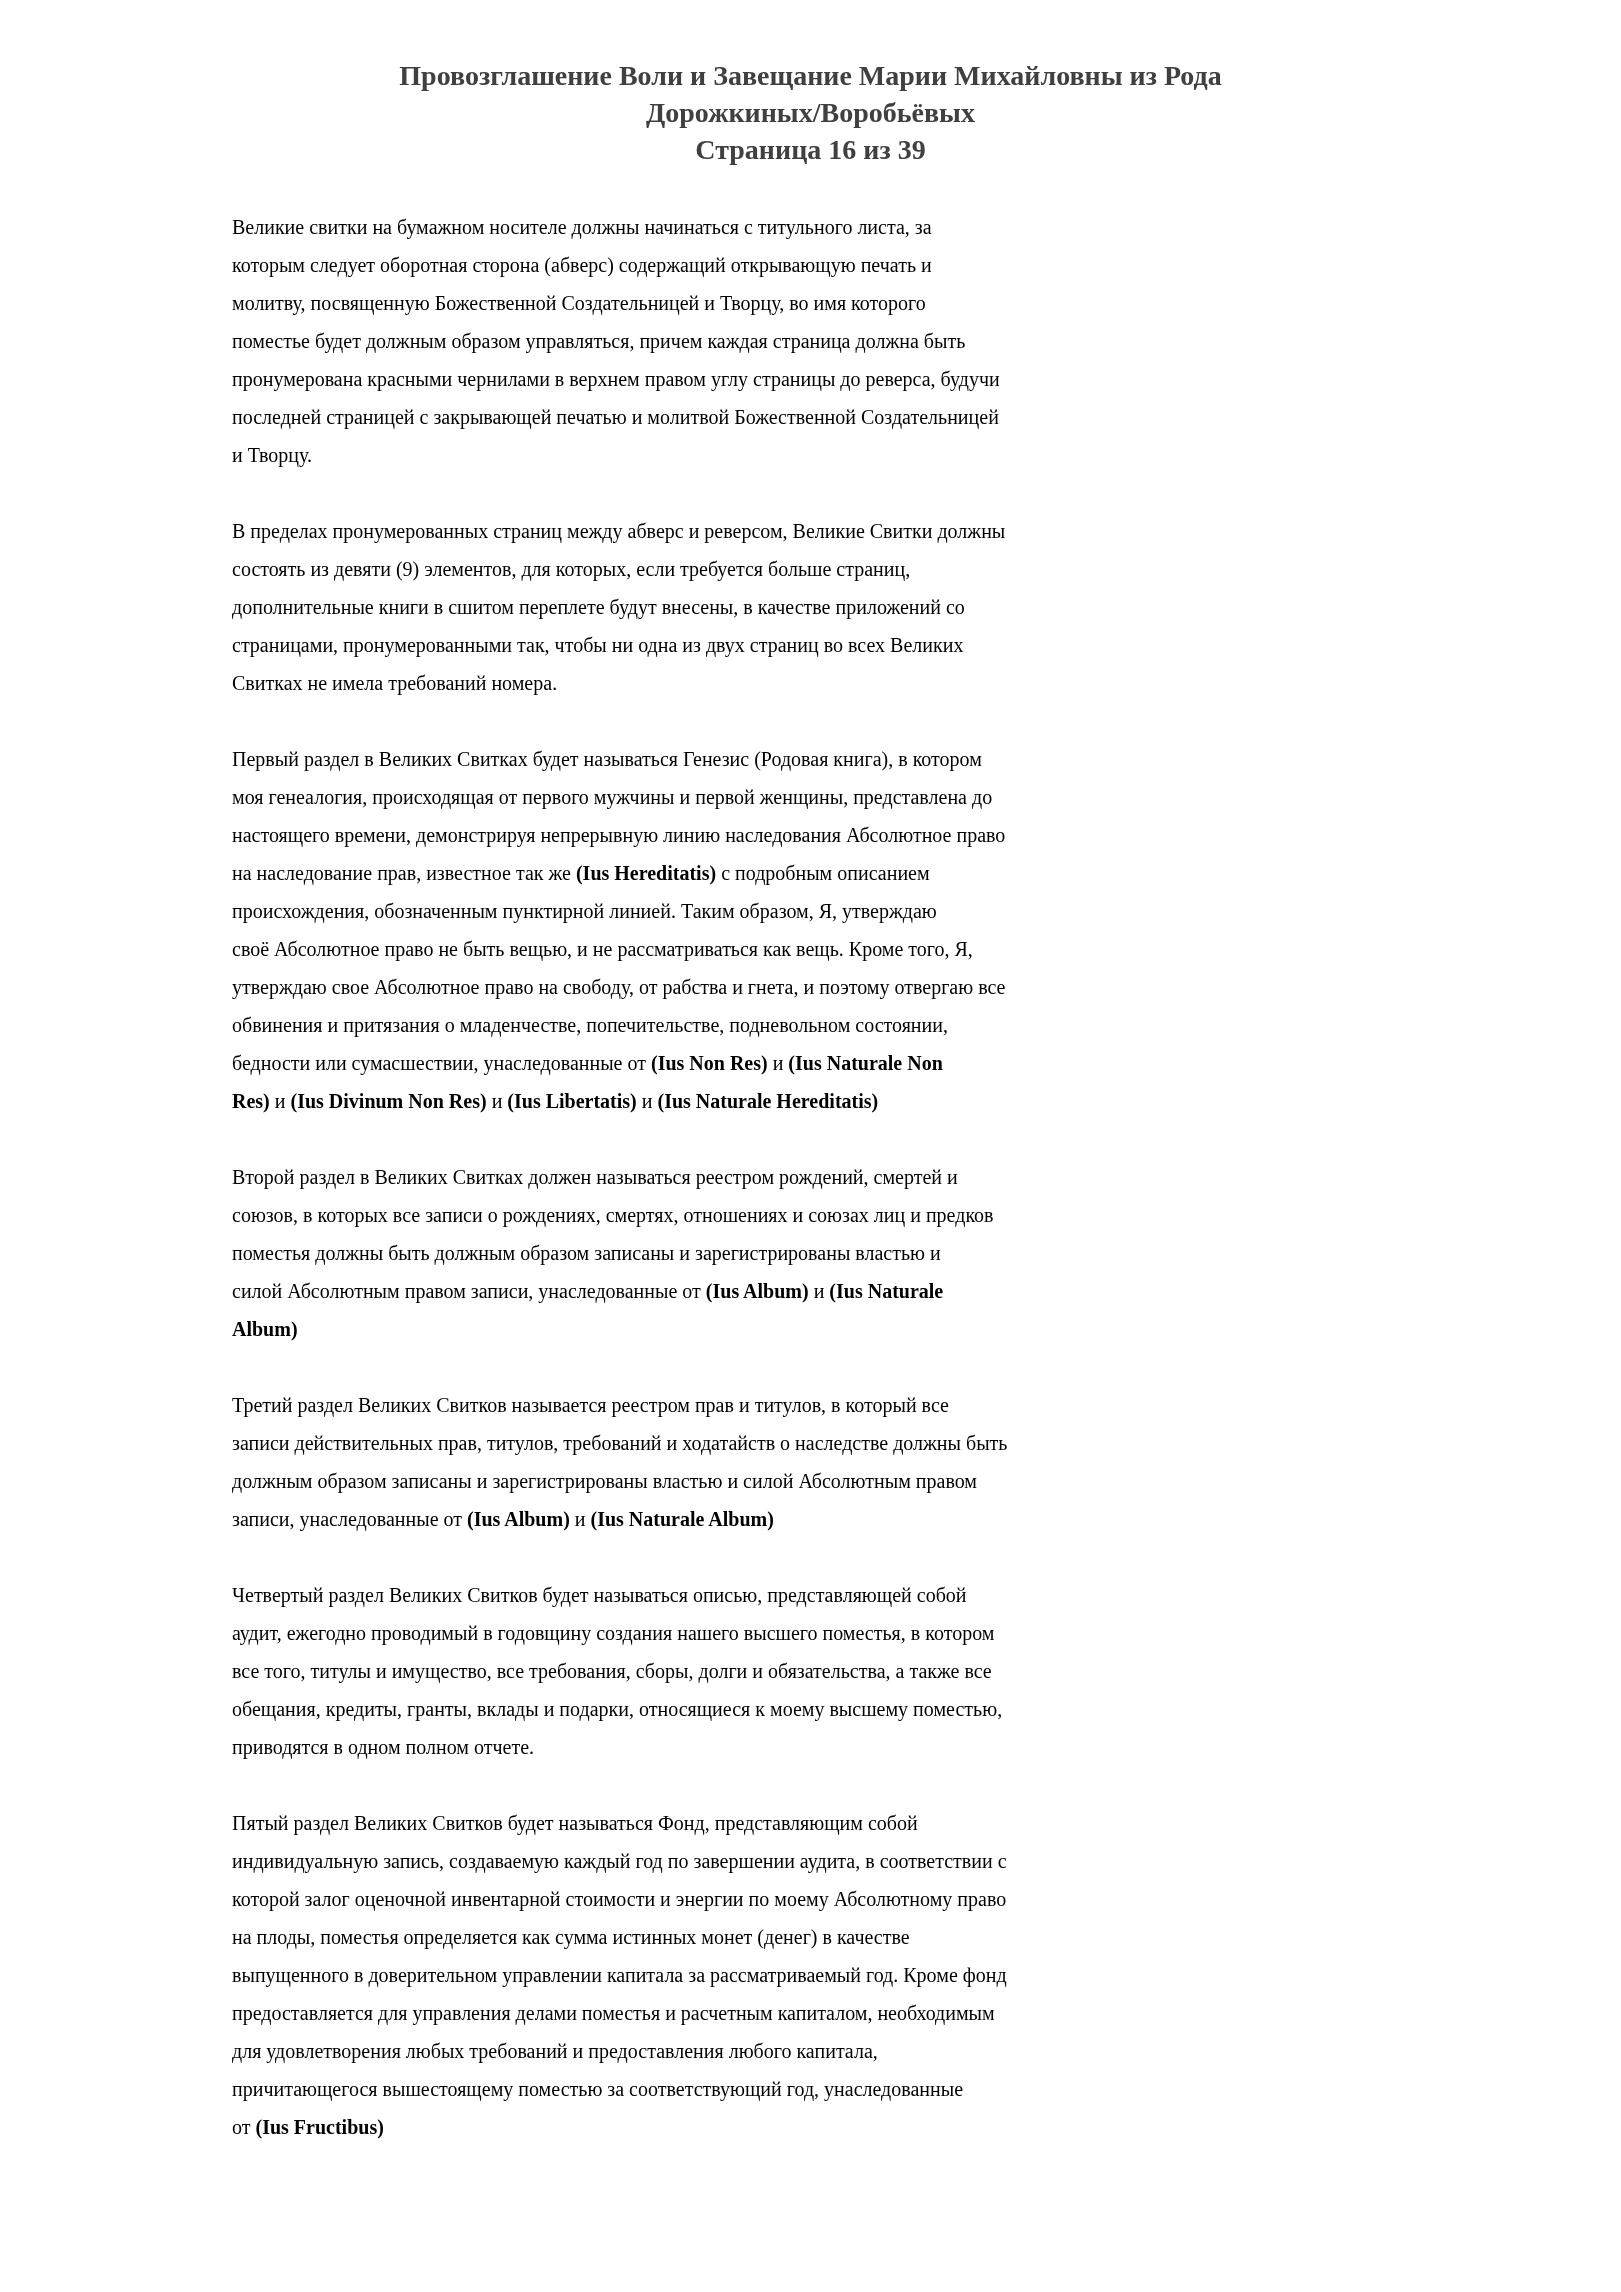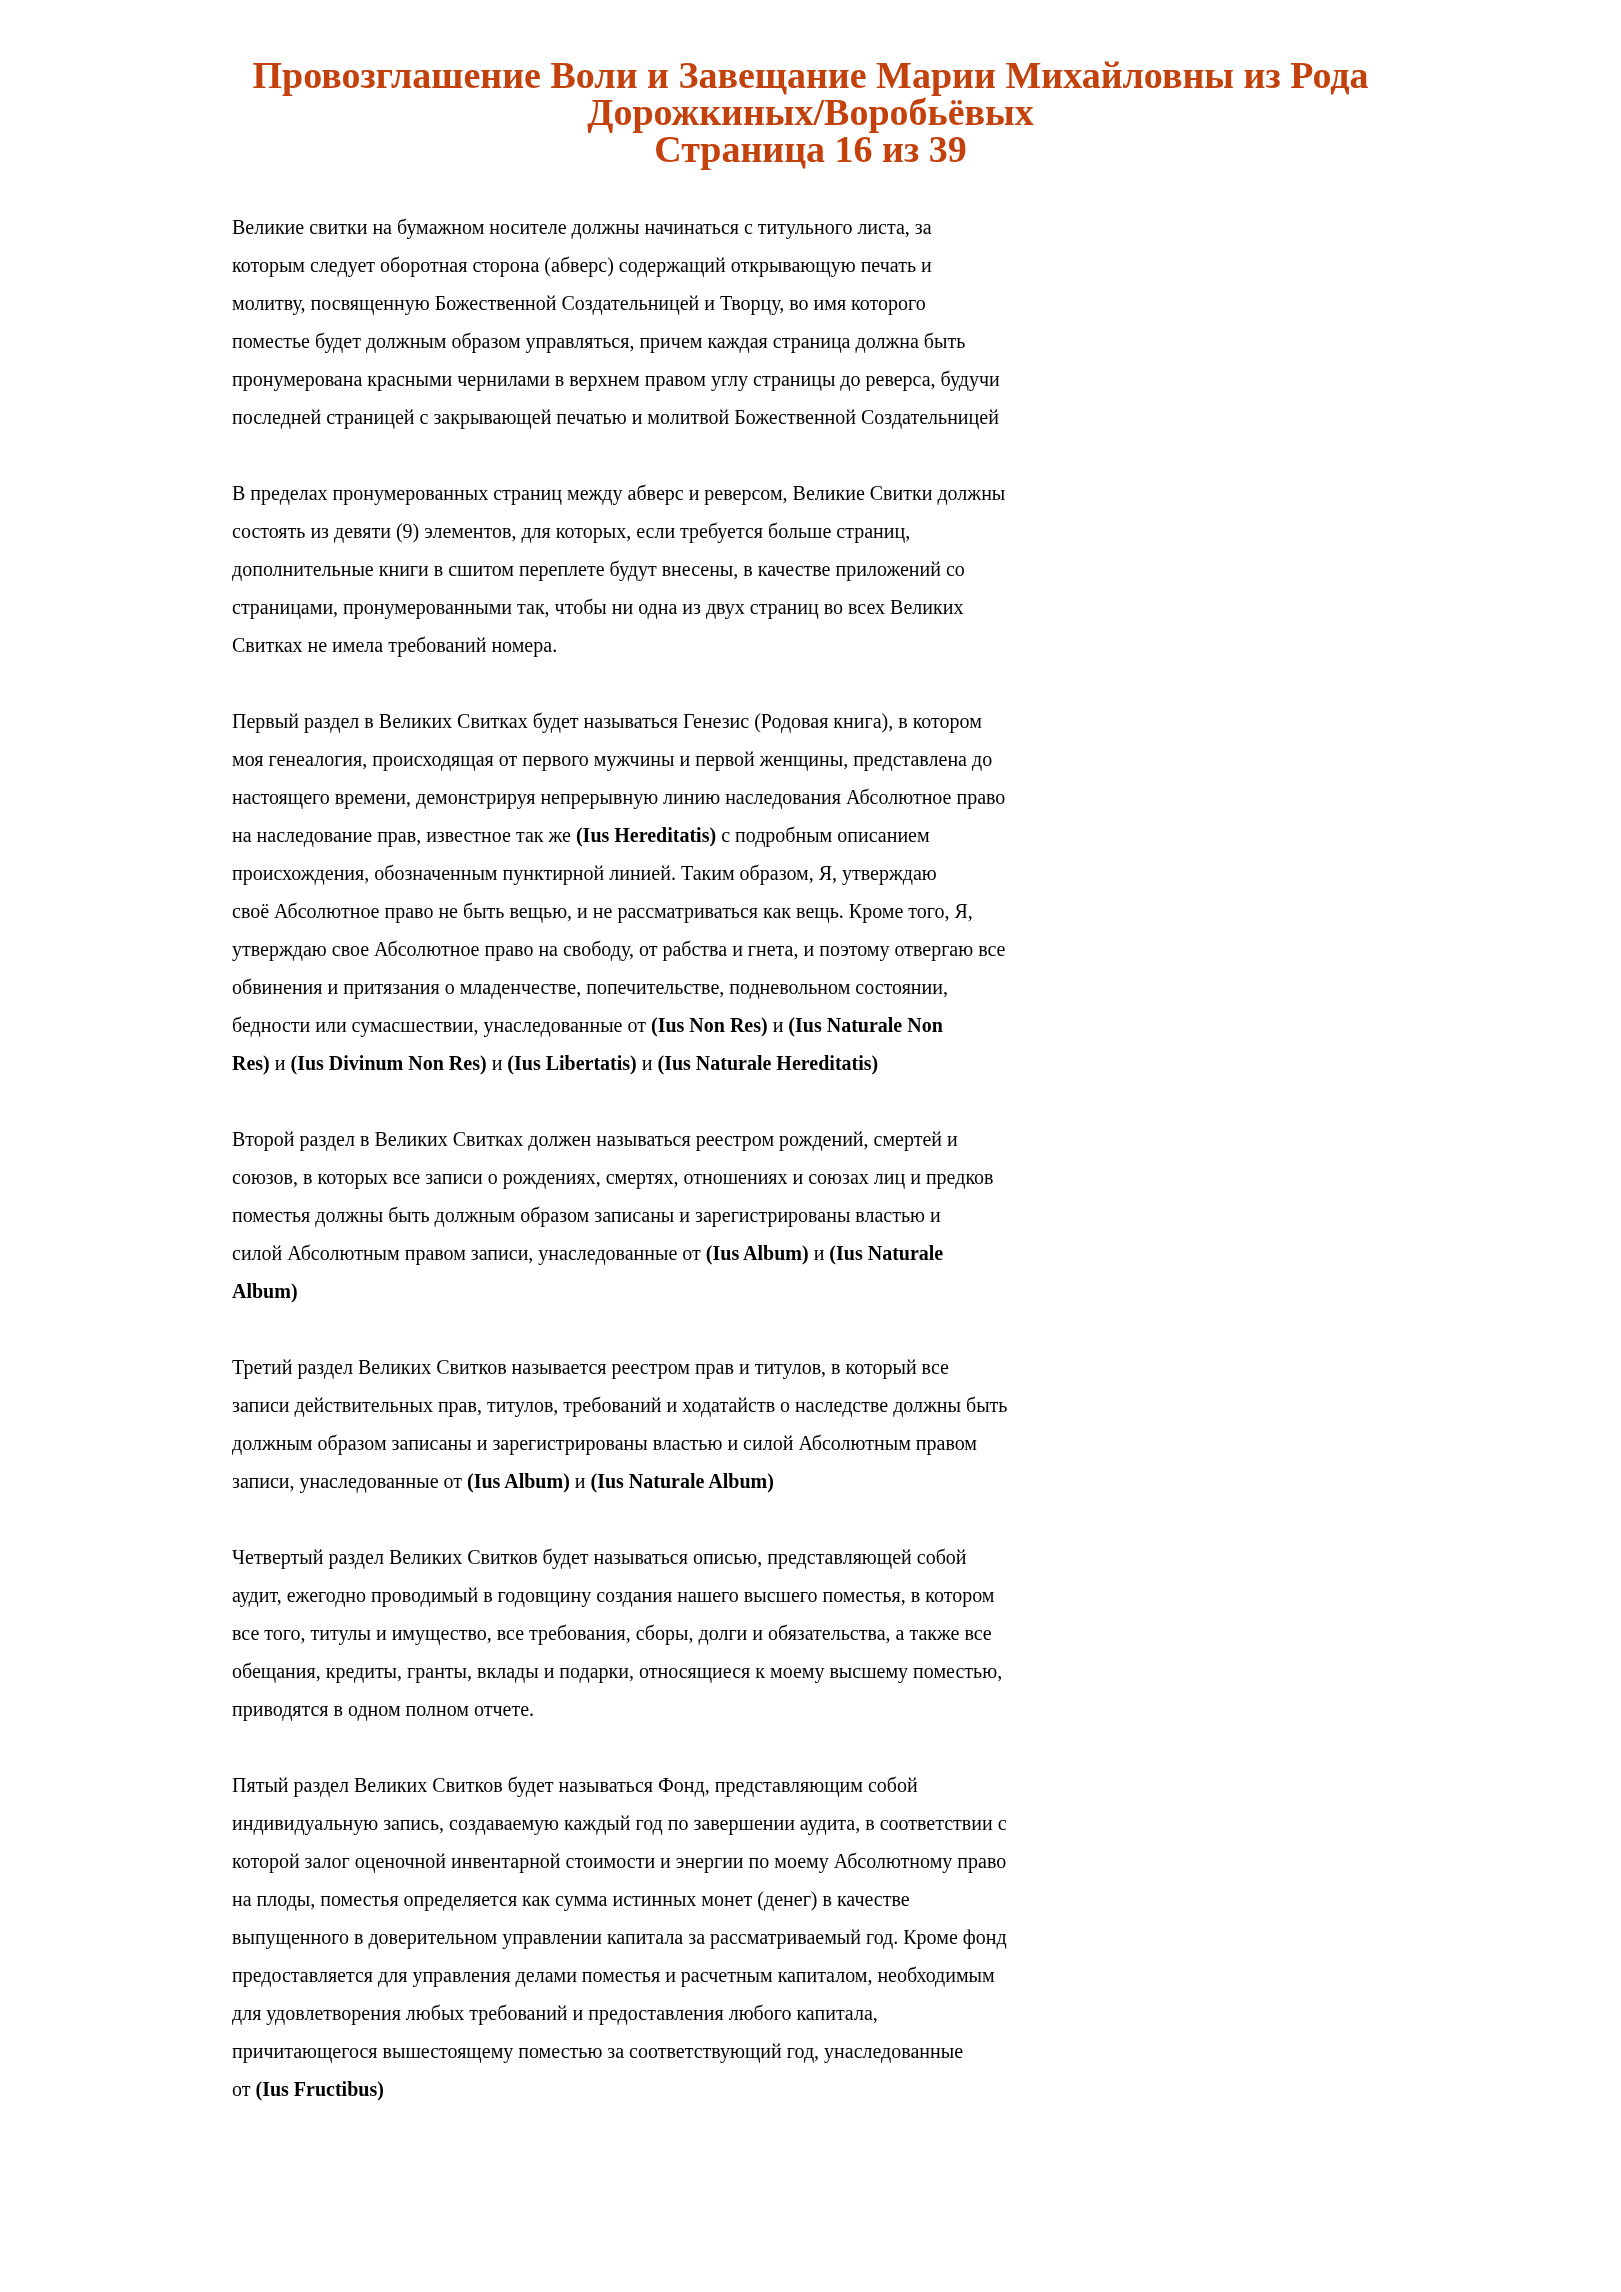--- a/index.html
+++ b/index.html
@@ -6,23 +6,23 @@
   body { width: 1621px; height: 2293px; position: relative; overflow: hidden; }
   .page {
     position: absolute; left: 0; top: 0; width: 1621px; height: 2293px;
     background: #ffffff;
   }
   .header {
     position: absolute; left: 0; top: 57px; width: 1621px;
     text-align: center;
     font-family: "Liberation Serif", "DejaVu Serif", serif;
     font-weight: bold;
-    font-size: 38px;
+    font-size: 28px;
     line-height: 37px;
-    color: #c2410c;
+    color: #404040;
   }
   .header div { margin: 0; }
   .body {
     position: absolute; left: 232px; top: 208px; width: 1304px;
     font-family: "Liberation Serif", "DejaVu Serif", serif;
     font-size: 20px;
     line-height: 38px;
     color: #000000;
   }
   .para { margin: 0 0 38px 0; }
@@ -40,20 +40,21 @@
   </div>
 
   <div class="body" id="doc-body">
       <div class="para">
         <span class="line"><span>Великие свитки на бумажном носителе должны начинаться с титульного листа, за</span></span>
         <span class="line"><span>которым следует оборотная сторона (абверс) содержащий открывающую печать и</span></span>
         <span class="line"><span>молитву, посвященную Божественной Создательницей и Творцу, во имя которого</span></span>
         <span class="line"><span>поместье будет должным образом управляться, причем каждая страница должна быть</span></span>
         <span class="line"><span>пронумерована красными чернилами в верхнем правом углу страницы до реверса, будучи</span></span>
         <span class="line"><span>последней страницей с закрывающей печатью и молитвой Божественной Создательницей</span></span>
+        <span class="line"><span>и Творцу.</span></span>
       </div>
       <div class="para">
         <span class="line"><span>В пределах пронумерованных страниц между абверс и реверсом, Великие Свитки должны</span></span>
         <span class="line"><span>состоять из девяти (9) элементов, для которых, если требуется больше страниц,</span></span>
         <span class="line"><span>дополнительные книги в сшитом переплете будут внесены, в качестве приложений со</span></span>
         <span class="line"><span>страницами, пронумерованными так, чтобы ни одна из двух страниц во всех Великих</span></span>
         <span class="line"><span>Свитках не имела требований номера.</span></span>
       </div>
       <div class="para">
         <span class="line"><span>Первый раздел в Великих Свитках будет называться Генезис (Родовая книга), в котором</span></span>

